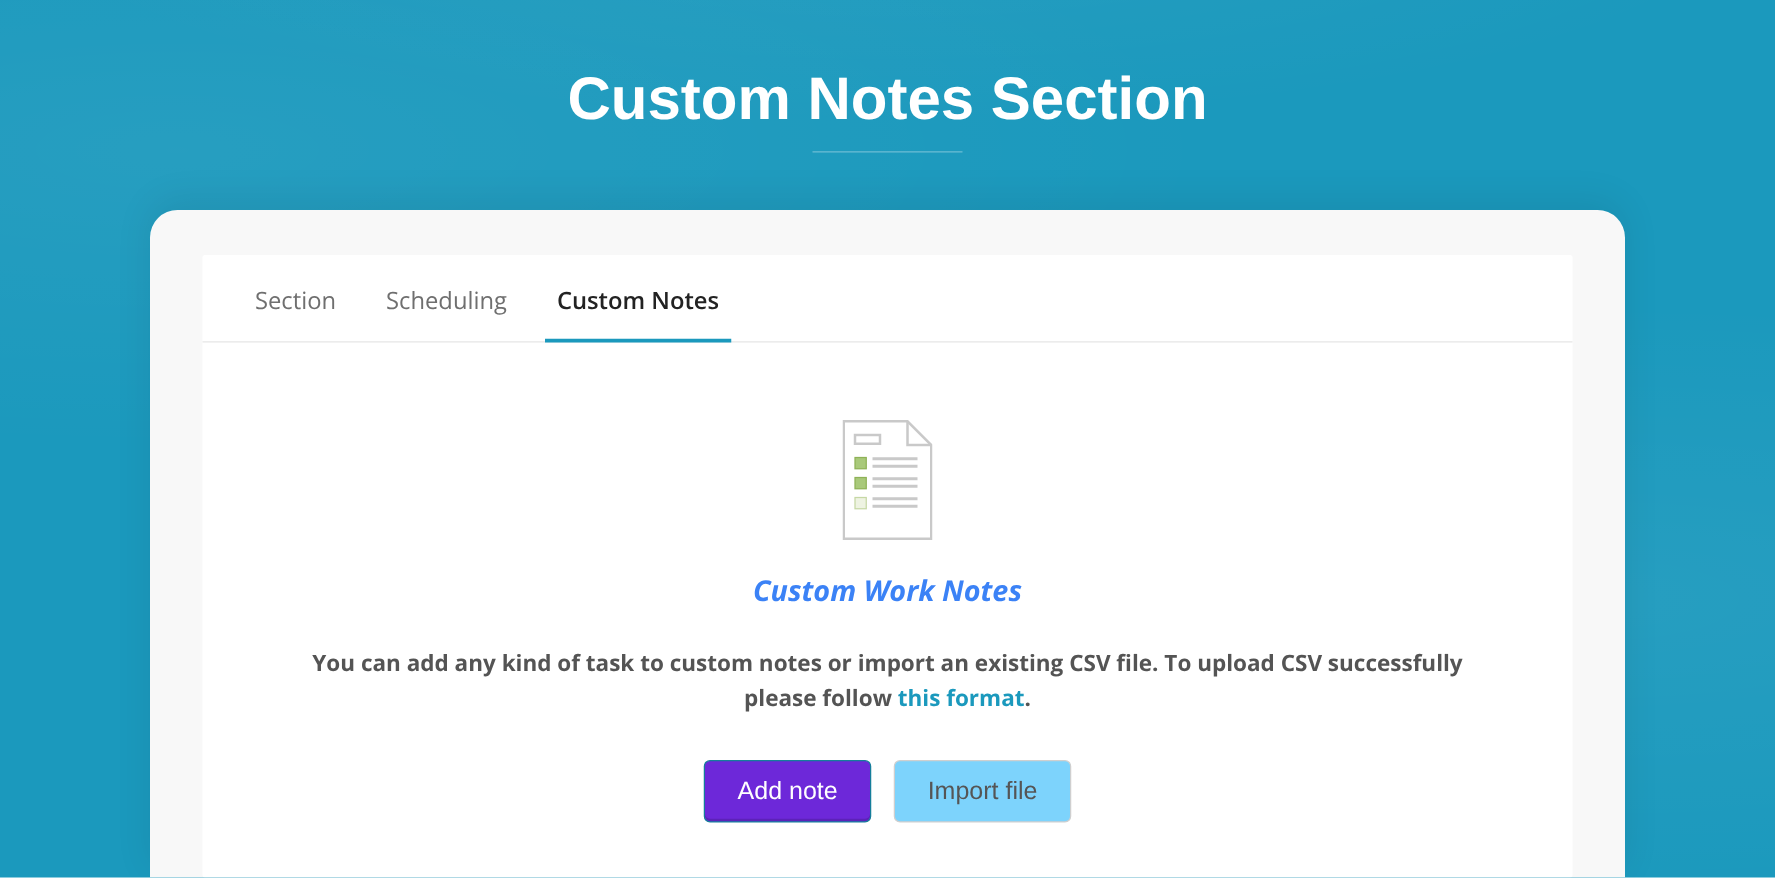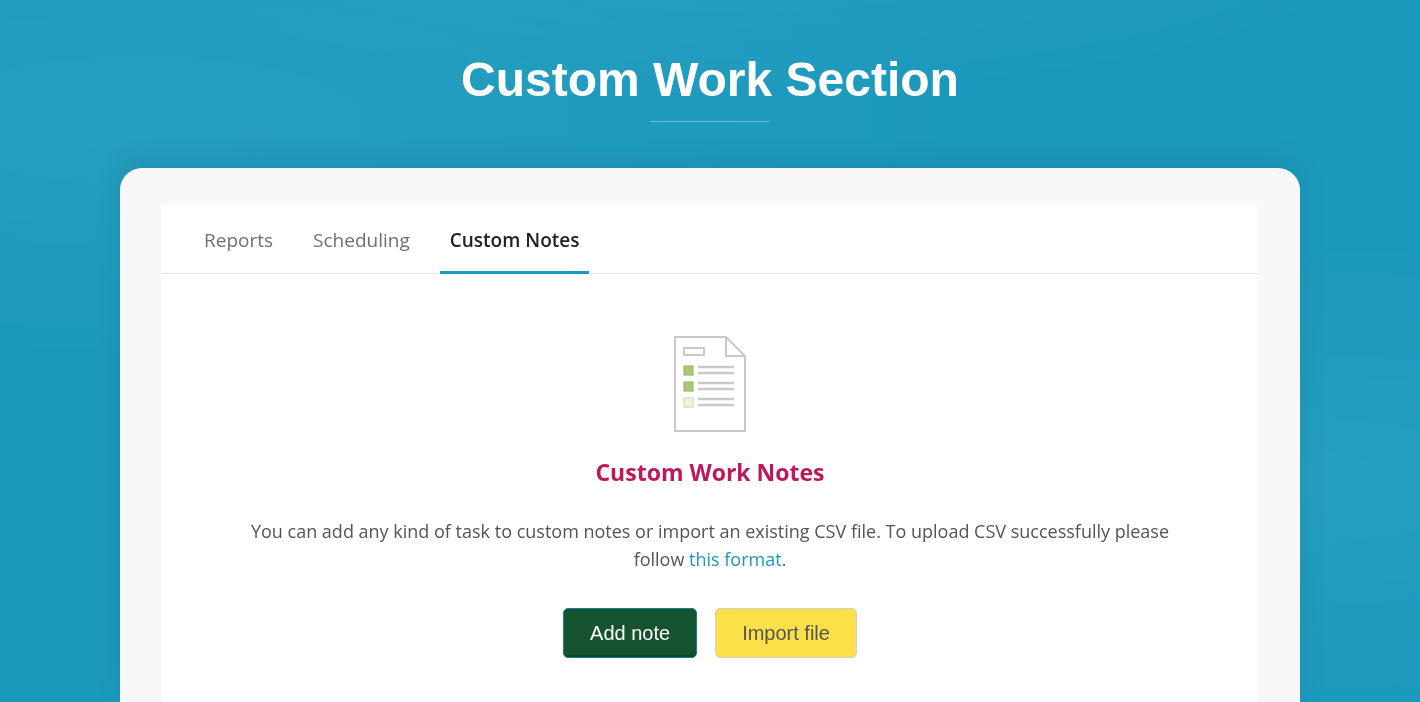--- a/index.html
+++ b/index.html
@@ -97,29 +97,31 @@
   .doc-icon {
     margin: 0 auto 24px auto;
     width: 72px;
     height: 96px;
     display: block;
   }
 
   .empty-title {
     font-size: 23px;
     font-weight: 700;
-    color: #be185d;
+    color: #3b82f6;
     margin-bottom: 30px;
+    font-style: italic;
   }
   .empty-desc {
     font-size: 18px;
     color: #545454;
     line-height: 1.55;
     max-width: 940px;
     margin: 16px auto;
+    font-weight: bold;
   }
   .empty-desc a {
     color: #1b99bd;
     text-decoration: none;
   }
 
   .actions {
     display: flex;
     justify-content: center;
     gap: 18px;
@@ -127,44 +129,44 @@
   }
   .btn {
     font-size: 20px;
     padding: 14px 26px;
     border-radius: 5px;
     cursor: pointer;
     border: 1px solid transparent;
     line-height: 1;
   }
   .btn-primary {
-    background: #14532d;
+    background: #6d28d9;
     color: #ffffff;
     border-color: #157e9b;
     box-shadow: inset 0 -2px 0 rgba(0,0,0,0.15);
   }
   .btn-secondary {
-    background: #fde047;
+    background: #7dd3fc;
     color: #555555;
     border-color: #cfcfcf;
   }
 </style>
 </head>
 <body>
 
 <div class="bg-wave"></div>
 
-<h1 class="page-title">Custom Work Section</h1>
+<h1 class="page-title">Custom Notes Section</h1>
 <div class="title-underline"></div>
 
 <div class="card">
   <div class="panel">
 
     <div class="tabs">
-      <div class="tab">Reports</div>
+      <div class="tab">Section</div>
       <div class="tab">Scheduling</div>
       <div class="tab active">Custom Notes</div>
     </div>
 
     <div class="empty-state">
 
       <svg class="doc-icon" viewBox="0 0 72 96">
 
         <polygon points="1,1 52,1 71,20 71,95 1,95" fill="#ffffff" stroke="#c9c9c9" stroke-width="2"></polygon>
         <polyline points="52,1 52,20 71,20" fill="none" stroke="#c9c9c9" stroke-width="2"></polyline>

